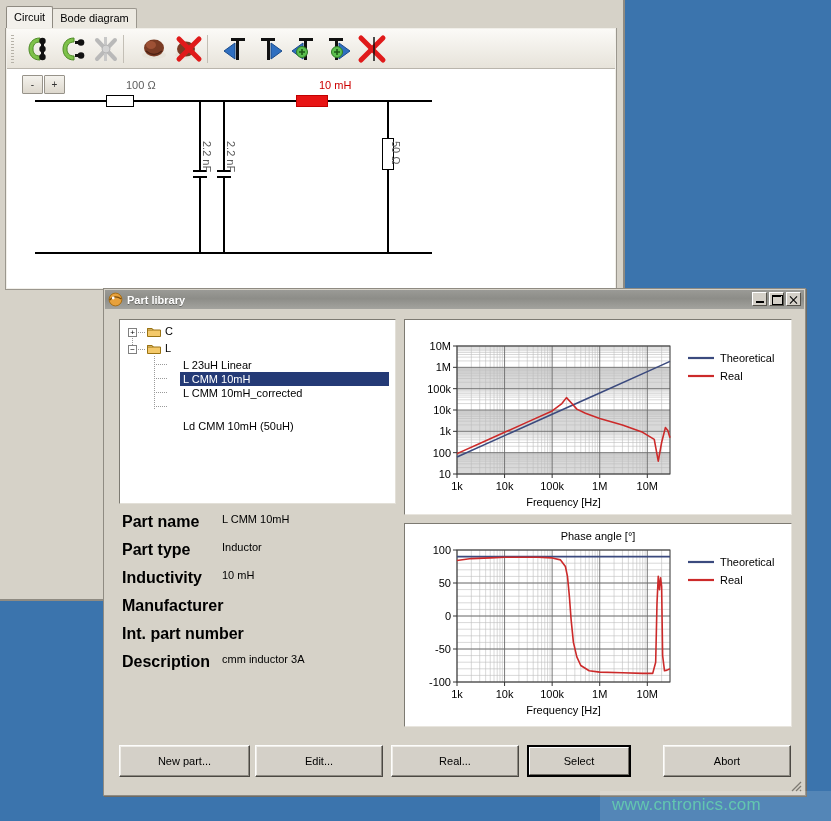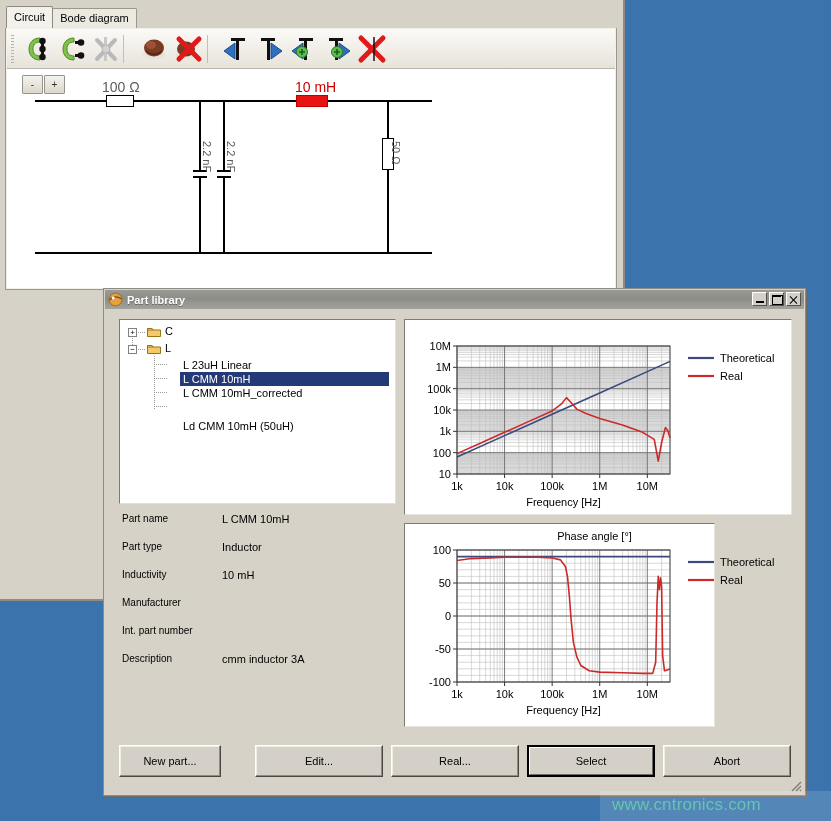--- a/index.html
+++ b/index.html
@@ -52,21 +52,21 @@
     background:#ffffff;overflow:hidden;
   }
   .zbtn{
     position:absolute;top:6px;width:21px;height:19px;
     background:linear-gradient(#f4f2ed,#ddd8cd);
     border:1px solid #97938a;box-sizing:border-box;
     font-size:10px;text-align:center;line-height:17px;color:#333;
     border-radius:1px;
   }
   .wire{position:absolute;background:#000;}
-  .lbl{position:absolute;font-size:14px;color:#5c5c5c;white-space:nowrap;}
+  .lbl{position:absolute;font-size:11px;color:#5c5c5c;white-space:nowrap;margin-left:24px;}
   .lbl.red{color:#cc0000;}
   .vlbl{position:absolute;font-size:11px;color:#5c5c5c;white-space:nowrap;
     transform-origin:0 0;transform:rotate(90deg);}
   .res{position:absolute;background:#fff;border:1px solid #000;box-sizing:border-box;}
   .ind{position:absolute;background:#e81414;border:1px solid #c20000;box-sizing:border-box;}
 
   
   #app-right-edge{position:absolute;left:617px;top:28px;width:6px;height:262px;background:#d6d2c8;}
 
   
@@ -104,21 +104,21 @@
     text-align:center;color:#000;font-family:"Liberation Sans",sans-serif;}
   .tfolder{position:absolute;width:14px;height:11px;}
   .dotline-v{position:absolute;width:1px;
     background-image:repeating-linear-gradient(#9a9a9a 0 1px,transparent 1px 2px);}
   .dotline-h{position:absolute;height:1px;
     background-image:repeating-linear-gradient(to right,#9a9a9a 0 1px,transparent 1px 2px);}
   .leaf{position:absolute;font-size:11px;color:#000;white-space:nowrap;padding:1px 3px;}
   .leaf.sel{background:#243a76;color:#fff;}
 
   
-  .dlabel{position:absolute;font-size:10px;color:#000;white-space:nowrap;}
+  .dlabel{position:absolute;font-size:16px;color:#000;white-space:nowrap;font-weight:bold;}
   .dvalue{position:absolute;font-size:11px;color:#000;white-space:nowrap;}
 
   
   .chartpanel{
     position:absolute;background:#fff;border:1px solid #7d7a72;
     border-right-color:#e8e5de;border-bottom-color:#e8e5de;box-sizing:border-box;
   }
   .chart-title{position:absolute;width:100%;text-align:center;font-size:11px;color:#000;}
 
   
@@ -514,21 +514,21 @@
         <line x1="242.3008543942928" y1="154" x2="242.3008543942928" y2="158" stroke="#333" stroke-width="1"></line>
         <text x="242.3008543942928" y="170" text-anchor="middle" font-size="11" font-family="&quot;Liberation Sans&quot;, sans-serif" fill="#000">10M</text>
         <text x="158.5" y="186" text-anchor="middle" font-size="11" font-family="&quot;Liberation Sans&quot;, sans-serif" fill="#000">Frequency [Hz]</text>
         <line x1="283" y1="38" x2="309" y2="38" stroke="#3b4a7e" stroke-width="2.2"></line>
         <text x="315" y="42" font-size="11" font-family="&quot;Liberation Sans&quot;, sans-serif" fill="#000">Theoretical</text>
         <line x1="283" y1="56" x2="309" y2="56" stroke="#cc2a2a" stroke-width="2.2"></line>
         <text x="315" y="60" font-size="11" font-family="&quot;Liberation Sans&quot;, sans-serif" fill="#000">Real</text>
       </svg>
   </div>
 
-  <div class="chartpanel" style="left:300px;top:234px;width:311px;height:204px;padding-left:35px;">
+  <div class="chartpanel" style="left:300px;top:234px;width:388px;height:204px;">
     <div class="chart-title" style="top:6px;">Phase angle [°]</div>
     <svg id="phase-svg" width="388" height="204" viewBox="0 0 388 204" style="position:absolute;left:0;top:0;">
         <rect x="52" y="26" width="213" height="132" fill="#ffffff"></rect>
         <g stroke="#bdbdbd" stroke-width="0.6">
           <line x1="66.32156634329147" y1="26" x2="66.32156634329147" y2="158"></line>
           <line x1="74.6991456057072" y1="26" x2="74.6991456057072" y2="158"></line>
           <line x1="80.64313268658294" y1="26" x2="80.64313268658294" y2="158"></line>
           <line x1="85.25364725528172" y1="26" x2="85.25364725528172" y2="158"></line>
           <line x1="89.02071194899867" y1="26" x2="89.02071194899867" y2="158"></line>
           <line x1="92.20571976541383" y1="26" x2="92.20571976541383" y2="158"></line>
@@ -616,24 +616,24 @@
         <line x1="242.3008543942928" y1="158" x2="242.3008543942928" y2="162" stroke="#333" stroke-width="1"></line>
         <text x="242.3008543942928" y="174" text-anchor="middle" font-size="11" font-family="&quot;Liberation Sans&quot;, sans-serif" fill="#000">10M</text>
         <text x="158.5" y="190" text-anchor="middle" font-size="11" font-family="&quot;Liberation Sans&quot;, sans-serif" fill="#000">Frequency [Hz]</text>
         <line x1="283" y1="38" x2="309" y2="38" stroke="#3b4a7e" stroke-width="2.2"></line>
         <text x="315" y="42" font-size="11" font-family="&quot;Liberation Sans&quot;, sans-serif" fill="#000">Theoretical</text>
         <line x1="283" y1="56" x2="309" y2="56" stroke="#cc2a2a" stroke-width="2.2"></line>
         <text x="315" y="60" font-size="11" font-family="&quot;Liberation Sans&quot;, sans-serif" fill="#000">Real</text>
       </svg>
   </div>
 
-  <div class="dbtn" style="left:15px;width:102px;">New part...</div>
+  <div class="dbtn" style="left:15px;width:131px;">New part...</div>
   <div class="dbtn" style="left:151px;width:128px;">Edit...</div>
   <div class="dbtn" style="left:287px;width:128px;">Real...</div>
-  <div class="dbtn default" style="left:423px;width:128px;">
+  <div class="dbtn default" style="left:423px;width:104px;">
     <span>Select</span>
   </div>
   <div class="dbtn" style="left:559px;width:128px;">Abort</div>
 
   <div id="resize-grip">
     <svg width="12" height="12" viewBox="0 0 12 12">
       <g stroke="#7d7a72" stroke-width="1.3">
         <path d="M11 2 L2 11"></path>
           <path d="M11 6 L6 11"></path>
           <path d="M11 10 L10 11"></path>

